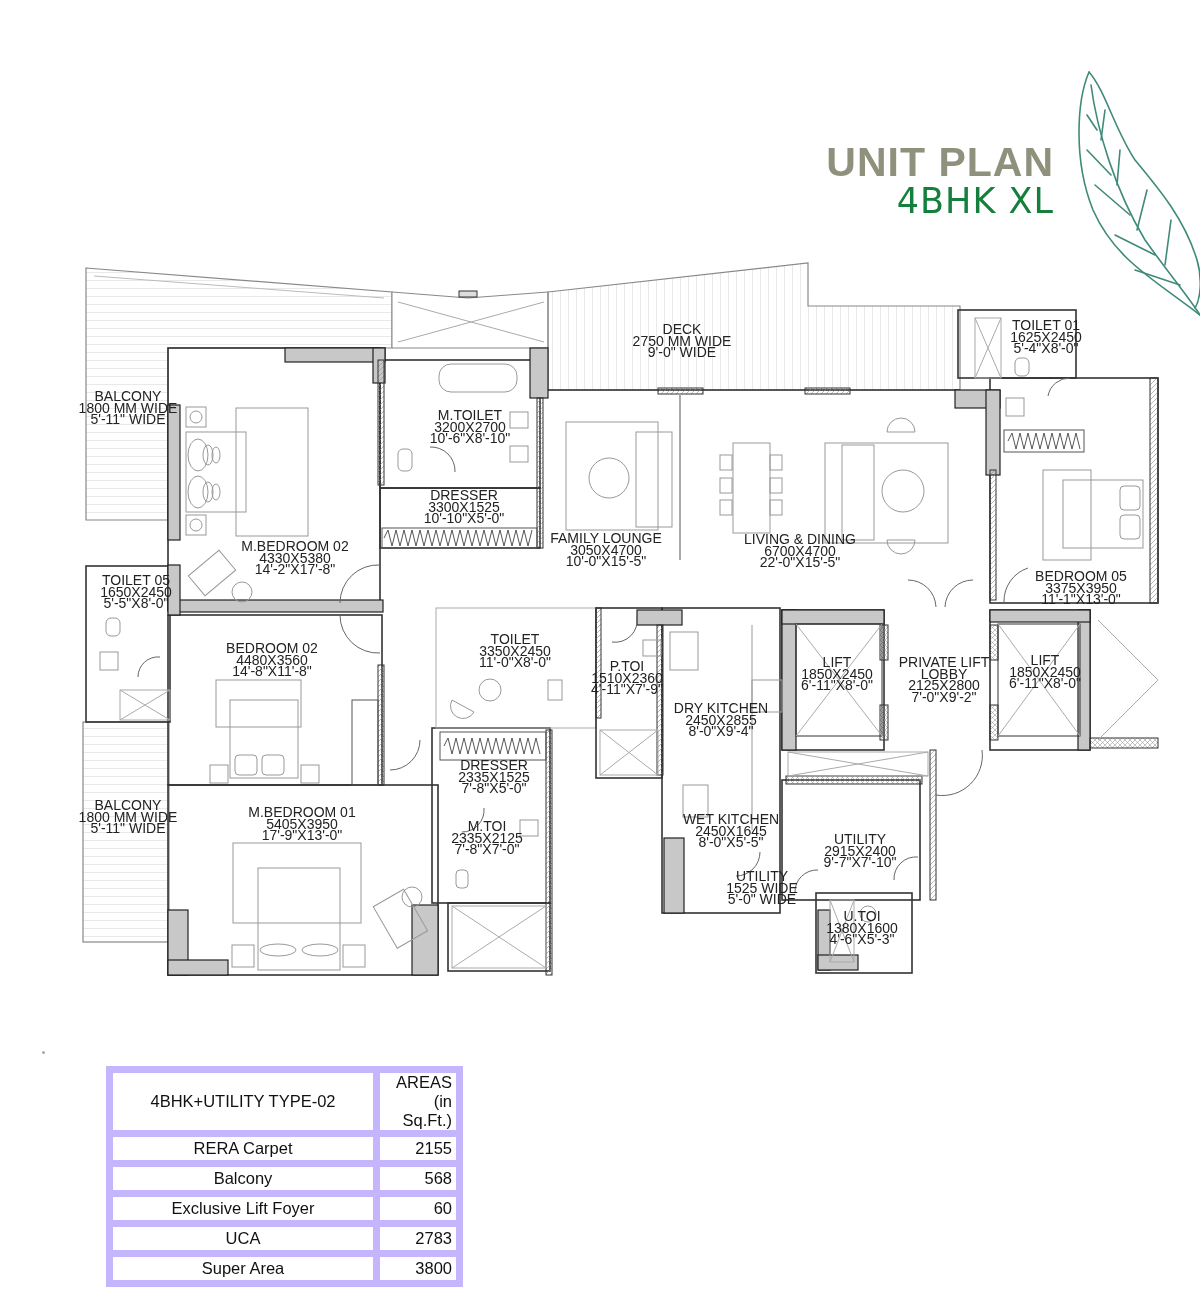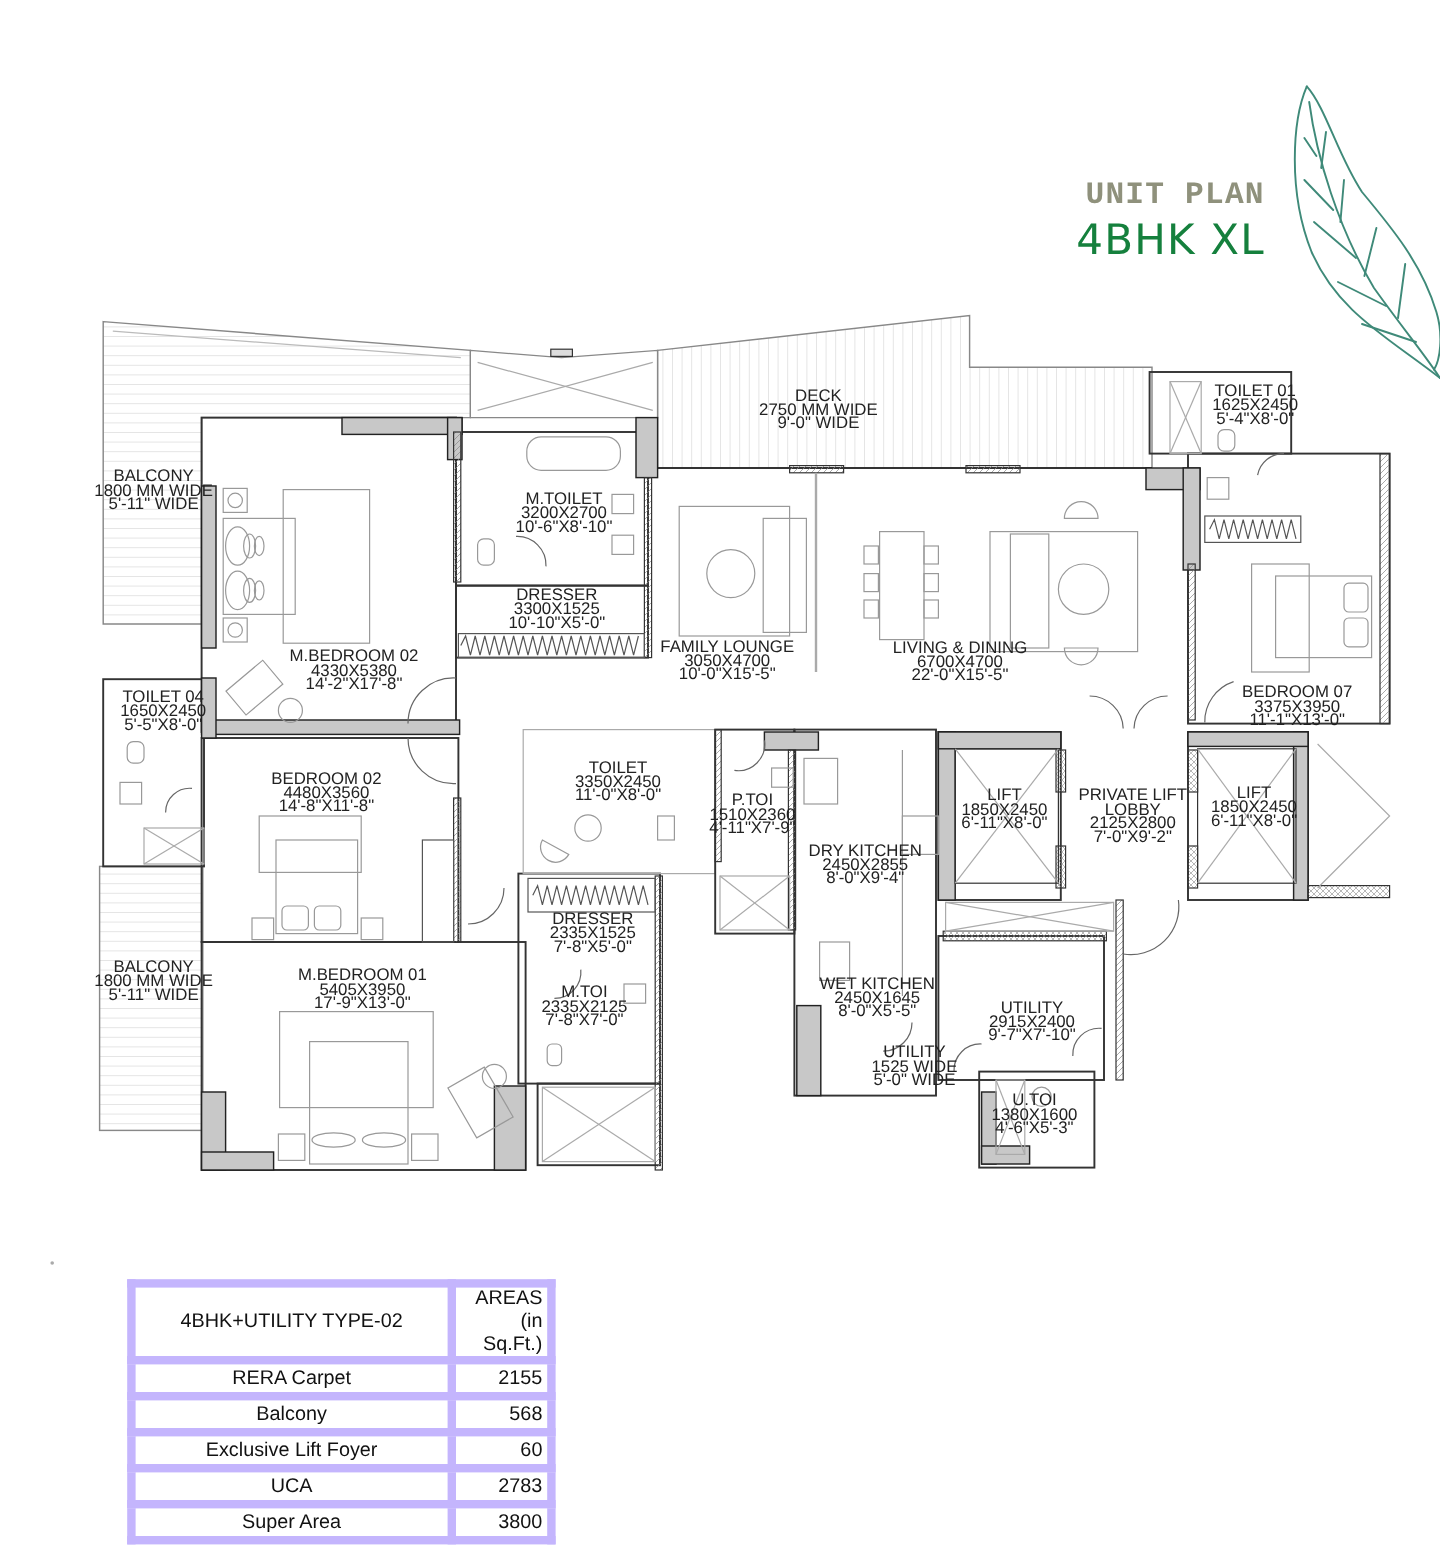--- a/index.html
+++ b/index.html
@@ -1,19 +1,19 @@
 <!DOCTYPE html>
 <html><head>
 <meta charset="utf-8">
 <style>
   html, body { margin: 0; padding: 0; background: #ffffff; }
   body { width: 1200px; height: 1306px; position: relative; overflow: hidden;
          font-family: "Liberation Sans", sans-serif; color: #222; }
   .title-block { position: absolute; right: 146px; top: 143px; text-align: right; }
-  .title-main { font-family: Liberation Mono, monospace; font-weight: bold; font-size: 26px;
+  .title-main { font-family: Liberation Sans, sans-serif; font-weight: bold; font-size: 41px;
                 color: #8f917c; letter-spacing: 1px; line-height: 38px; }
   .title-sub { font-family: "DejaVu Sans", sans-serif; font-size: 35px; color: #15803d;
                letter-spacing: 1px; line-height: 40px; }
   .leaf { position: absolute; left: 1075px; top: 70px; }
   svg.plan { position: absolute; left: 0; top: 0; }
   .lbl { position: absolute; font-family: "Liberation Sans", sans-serif; font-size: 14px;
          line-height: 11.5px; text-align: center; color: #222; white-space: nowrap;
          transform: translateX(-50%); }
   .lbl span { display: block; }
   table.areas { position: absolute; left: 106px; top: 1066px; border-collapse: collapse;
@@ -330,26 +330,26 @@
   <span>LIVING &amp; DINING</span>
   <span>6700X4700</span>
   <span>22'-0"X15'-5"</span>
 </div>
 <div class="lbl" style="left:1046px; top:320px;">
   <span>TOILET 01</span>
   <span>1625X2450</span>
   <span>5'-4"X8'-0"</span>
 </div>
 <div class="lbl" style="left:1081px; top:571px;">
-  <span>BEDROOM 07</span>
+  <span>BEDROOM 05</span>
   <span>3375X3950</span>
   <span>11'-1"X13'-0"</span>
 </div>
 <div class="lbl" style="left:136px; top:575px;">
-  <span>TOILET 04</span>
+  <span>TOILET 05</span>
   <span>1650X2450</span>
   <span>5'-5"X8'-0"</span>
 </div>
 <div class="lbl" style="left:272px; top:643px;">
   <span>BEDROOM 02</span>
   <span>4480X3560</span>
   <span>14'-8"X11'-8"</span>
 </div>
 <div class="lbl" style="left:515px; top:634px;">
   <span>TOILET</span>

